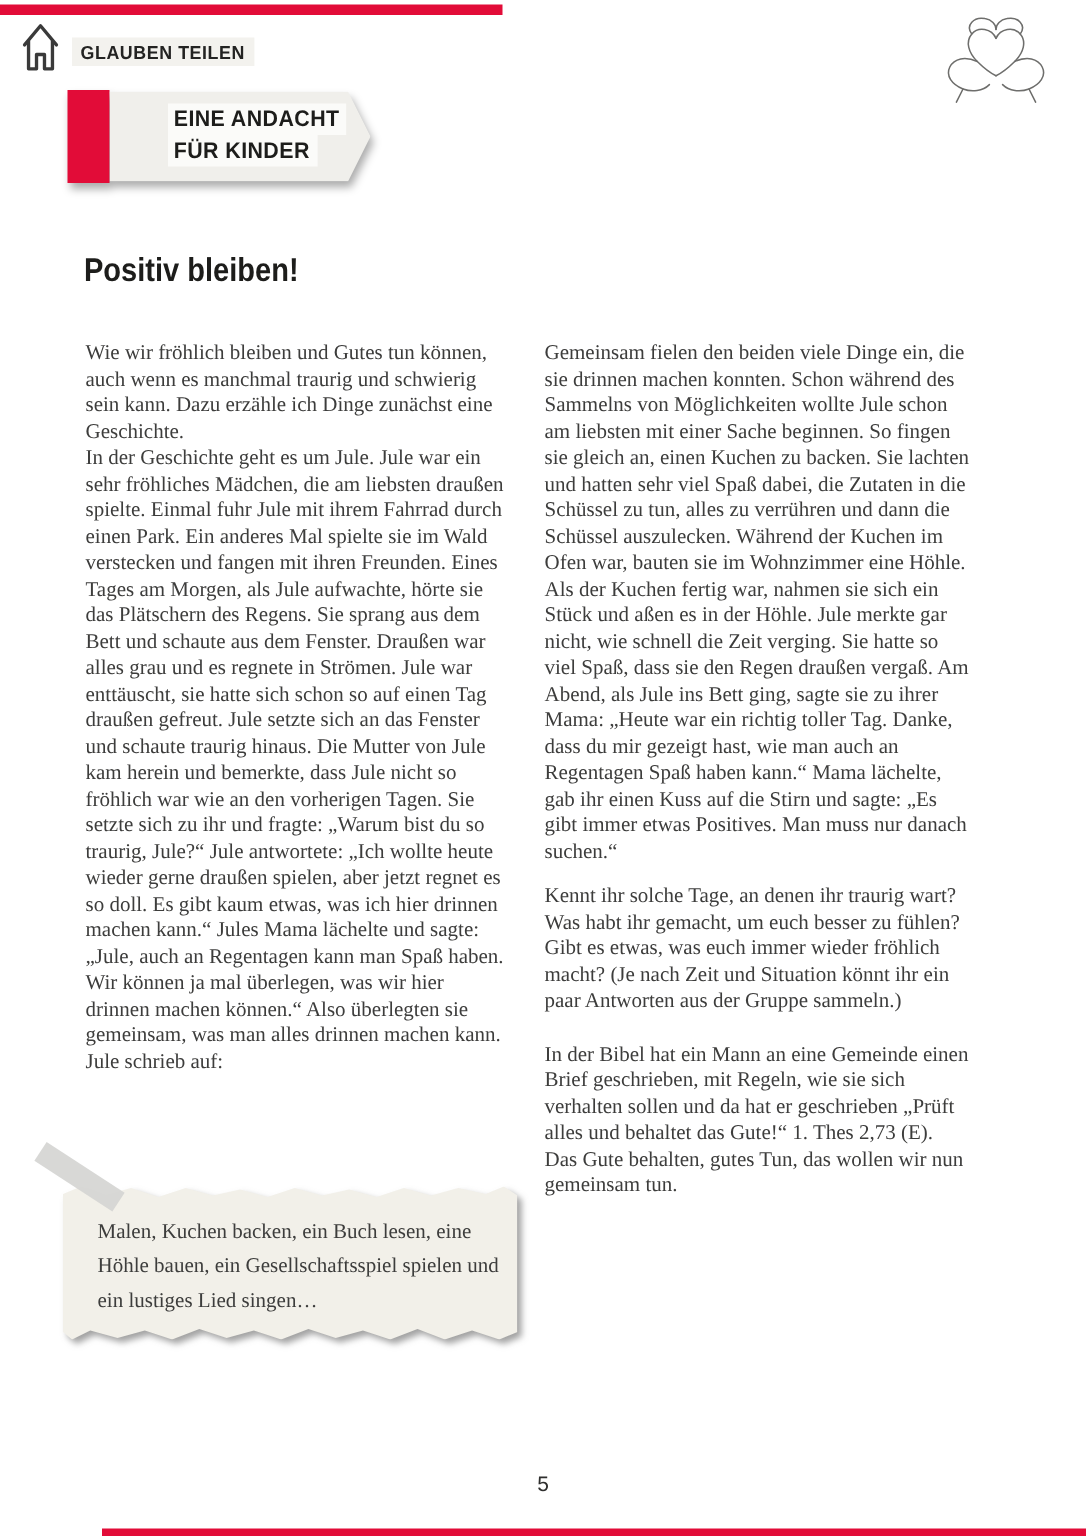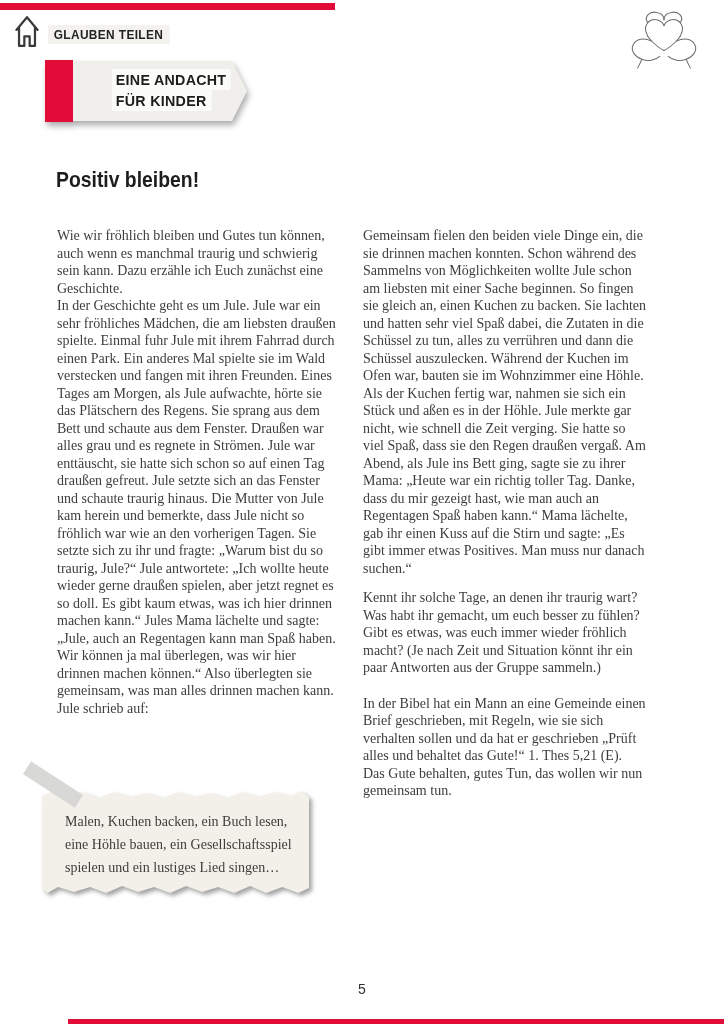--- a/index.html
+++ b/index.html
@@ -48,21 +48,21 @@
     position:absolute;left:57px;top:227px;width:590px;display:flex;gap:22px;
     font-size:14px;line-height:17.5px;text-align:left;
   }
   .col{width:284px;}
   .col p{margin:0;}
   .col p.gap-26{margin-top:12px;}
   .col p.gap-18{margin-top:18px;}
 
   .note-wrap{position:absolute;left:42px;top:789px;filter:drop-shadow(3px 3px 2px rgba(70,70,70,0.5));z-index:3;}
   .note{
-    width:267px;height:108px;background:#f2f0e9;
+    width:303px;height:108px;background:#f2f0e9;
     clip-path:polygon(0 7px, 4% 2px, 9% 8px, 15% 3px, 21% 9px, 27% 3px, 33% 8px, 39% 4px,
       45% 9px, 51% 3px, 57% 8px, 63% 4px, 69% 9px, 75% 3px, 81% 8px, 87% 3px, 93% 7px,
       97% 2px, 100% 8px,
       100% calc(100% - 9px), 96% calc(100% - 4px), 90% calc(100% - 10px), 84% calc(100% - 4px),
       78% calc(100% - 11px), 72% calc(100% - 4px), 66% calc(100% - 10px), 60% calc(100% - 5px),
       54% calc(100% - 11px), 48% calc(100% - 4px), 42% calc(100% - 10px), 36% calc(100% - 5px),
       30% calc(100% - 11px), 24% calc(100% - 4px), 18% calc(100% - 10px), 12% calc(100% - 5px),
       6% calc(100% - 10px), 2% calc(100% - 4px), 0 calc(100% - 9px));
   }
   .note-text{padding:21px 12px 0 23px;font-size:14px;line-height:23px;color:#3d3d3c;}
@@ -109,27 +109,27 @@
     <path d="M67 45 C78 40 88 42 92 50 C96 58 90 66 80 70 C72 73 62 72 56 66"></path>
     <path d="M20 70 L14 82"></path>
     <path d="M80 70 L86 82"></path>
   </svg>
 </div>
 
 <div class="page-title">Positiv bleiben!</div>
 
 <div class="columns">
   <div class="col">
-    <p>Wie wir fröhlich bleiben und Gutes tun können, auch wenn es manchmal traurig und schwierig sein kann. Dazu erzähle ich Euch zunächst eine Geschichte.</p>
+    <p>Wie wir fröhlich bleiben und Gutes tun können, auch wenn es manchmal traurig und schwierig sein kann. Dazu erzähle ich Dinge zunächst eine Geschichte.</p>
     <p>In der Geschichte geht es um Jule. Jule war ein sehr fröhliches Mädchen, die am liebsten draußen spielte. Einmal fuhr Jule mit ihrem Fahrrad durch einen Park. Ein anderes Mal spielte sie im Wald verstecken und fangen mit ihren Freunden. Eines Tages am Morgen, als Jule aufwachte, hörte sie das Plätschern des Regens. Sie sprang aus dem Bett und schaute aus dem Fenster. Draußen war alles grau und es regnete in Strömen. Jule war enttäuscht, sie hatte sich schon so auf einen Tag draußen gefreut. Jule setzte sich an das Fenster und schaute traurig hinaus. Die Mutter von Jule kam herein und bemerkte, dass Jule nicht so fröhlich war wie an den vorherigen Tagen. Sie setzte sich zu ihr und fragte: „Warum bist du so traurig, Jule?“ Jule antwortete: „Ich wollte heute wieder gerne draußen spielen, aber jetzt regnet es so doll. Es gibt kaum etwas, was ich hier drinnen machen kann.“ Jules Mama lächelte und sagte: „Jule, auch an Regentagen kann man Spaß haben. Wir können ja mal überlegen, was wir hier drinnen machen können.“ Also überlegten sie gemeinsam, was man alles drinnen machen kann. Jule schrieb auf:</p>
   </div>
   <div class="col">
     <p>Gemeinsam fielen den beiden viele Dinge ein, die sie drinnen machen konnten. Schon während des Sammelns von Möglichkeiten wollte Jule schon am liebsten mit einer Sache beginnen. So fingen sie gleich an, einen Kuchen zu backen. Sie lachten und hatten sehr viel Spaß dabei, die Zutaten in die Schüssel zu tun, alles zu verrühren und dann die Schüssel auszulecken. Während der Kuchen im Ofen war, bauten sie im Wohnzimmer eine Höhle. Als der Kuchen fertig war, nahmen sie sich ein Stück und aßen es in der Höhle. Jule merkte gar nicht, wie schnell die Zeit verging. Sie hatte so viel Spaß, dass sie den Regen draußen vergaß. Am Abend, als Jule ins Bett ging, sagte sie zu ihrer Mama: „Heute war ein richtig toller Tag. Danke, dass du mir gezeigt hast, wie man auch an Regentagen Spaß haben kann.“ Mama lächelte, gab ihr einen Kuss auf die Stirn und sagte: „Es gibt immer etwas Positives. Man muss nur danach suchen.“</p>
     <p class="gap-26">Kennt ihr solche Tage, an denen ihr traurig wart? Was habt ihr gemacht, um euch besser zu fühlen? Gibt es etwas, was euch immer wieder fröhlich macht? (Je nach Zeit und Situation könnt ihr ein paar Antworten aus der Gruppe sammeln.)</p>
-    <p class="gap-18">In der Bibel hat ein Mann an eine Gemeinde einen Brief geschrieben, mit Regeln, wie sie sich verhalten sollen und da hat er geschrieben „Prüft alles und behaltet das Gute!“ 1. Thes 5,21 (E). Das Gute behalten, gutes Tun, das wollen wir nun gemeinsam tun.</p>
+    <p class="gap-18">In der Bibel hat ein Mann an eine Gemeinde einen Brief geschrieben, mit Regeln, wie sie sich verhalten sollen und da hat er geschrieben „Prüft alles und behaltet das Gute!“ 1. Thes 2,73 (E). Das Gute behalten, gutes Tun, das wollen wir nun gemeinsam tun.</p>
   </div>
 </div>
 
 <div class="note-wrap">
   <div class="note">
     <div class="note-text">Malen, Kuchen backen, ein Buch lesen, eine Höhle bauen, ein Gesellschaftsspiel spielen und ein lustiges Lied singen…</div>
   </div>
 </div>
 <div class="tape"></div>
 

